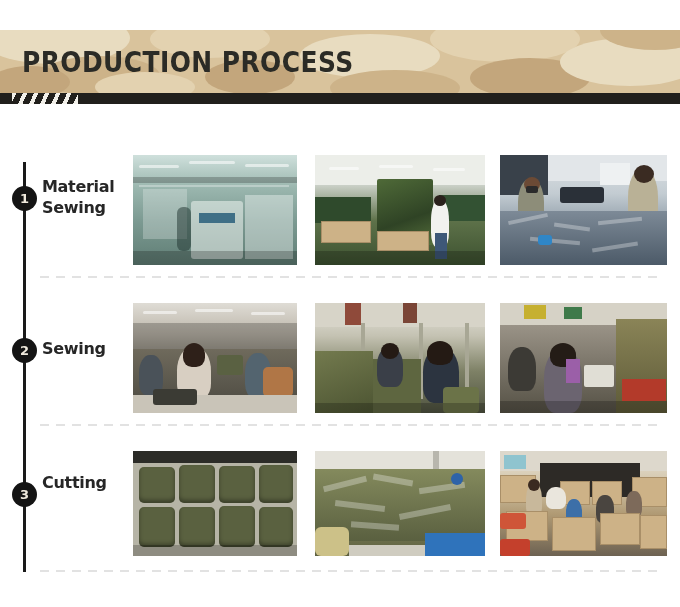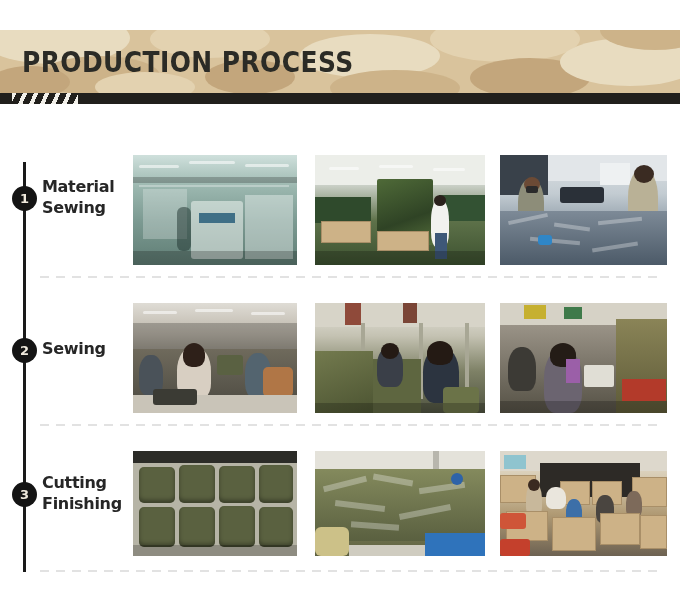--- a/index.html
+++ b/index.html
@@ -176,21 +176,20 @@
 
   <div class="step-label label-1">
     <div>Material</div>
     <div>Sewing</div>
   </div>
   <div class="step-label label-2">
     <div>Sewing</div>
   </div>
   <div class="step-label label-3">
     <div>Cutting</div>
-    <div>Finishing</div>
   </div>
 
   <div class="divider div-1"></div>
   <div class="divider div-2"></div>
   <div class="divider div-3"></div>
 
   <div class="photo p11" style="left:133px;top:155px;width:164px;height:110px;">
     <div class="ph-inner">
       <div class="ceiling" style="left:6px;top:10px;width:40px;"></div>
       <div class="ceiling" style="left:56px;top:6px;width:46px;"></div>

